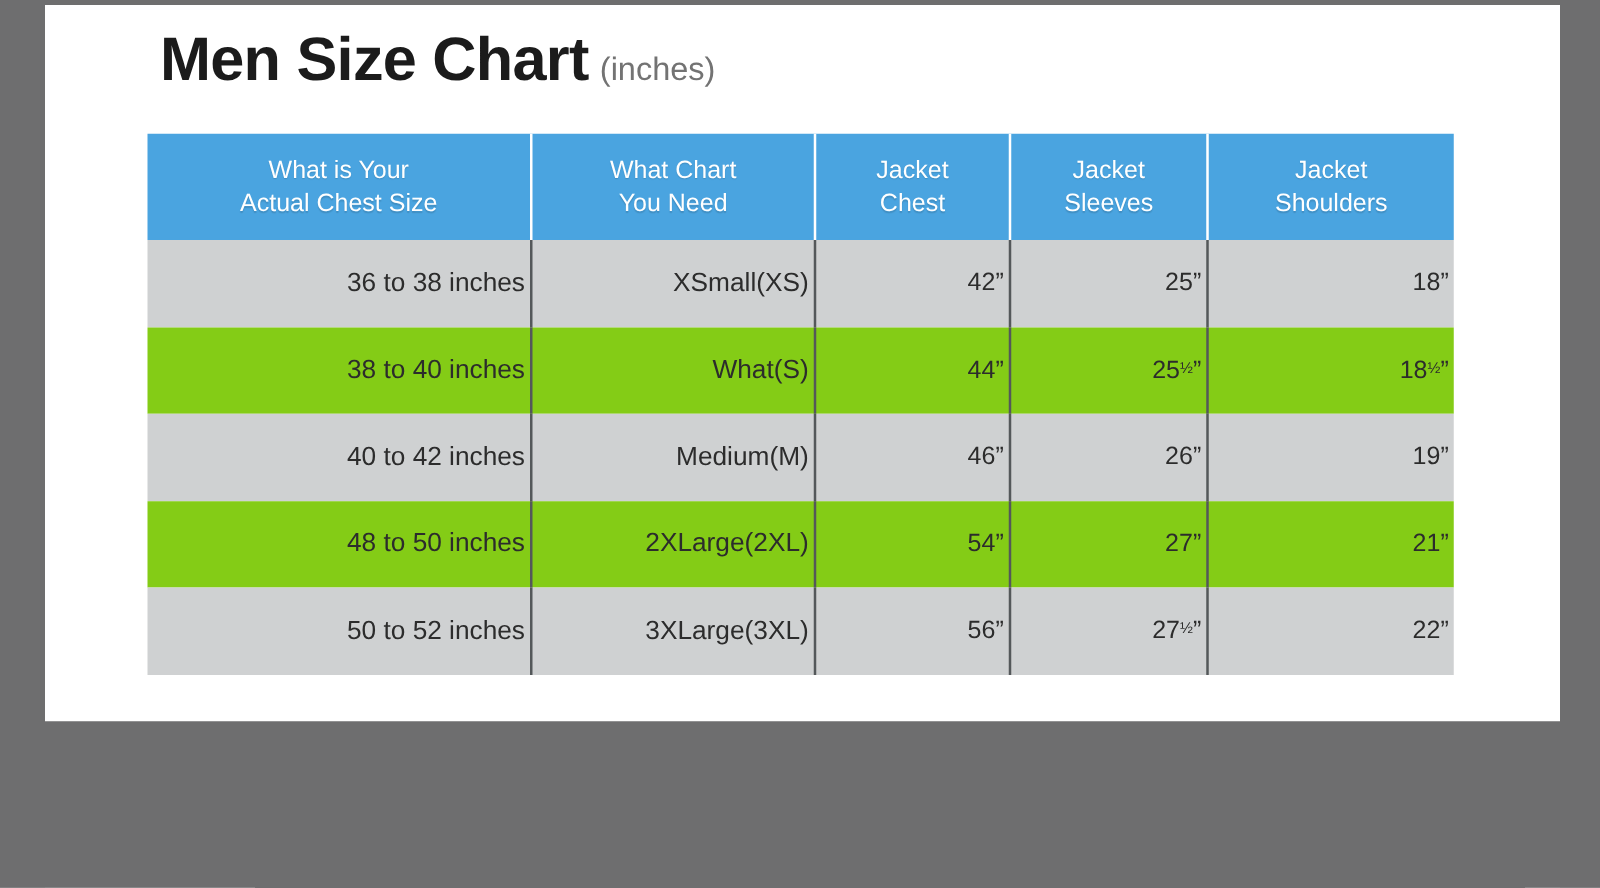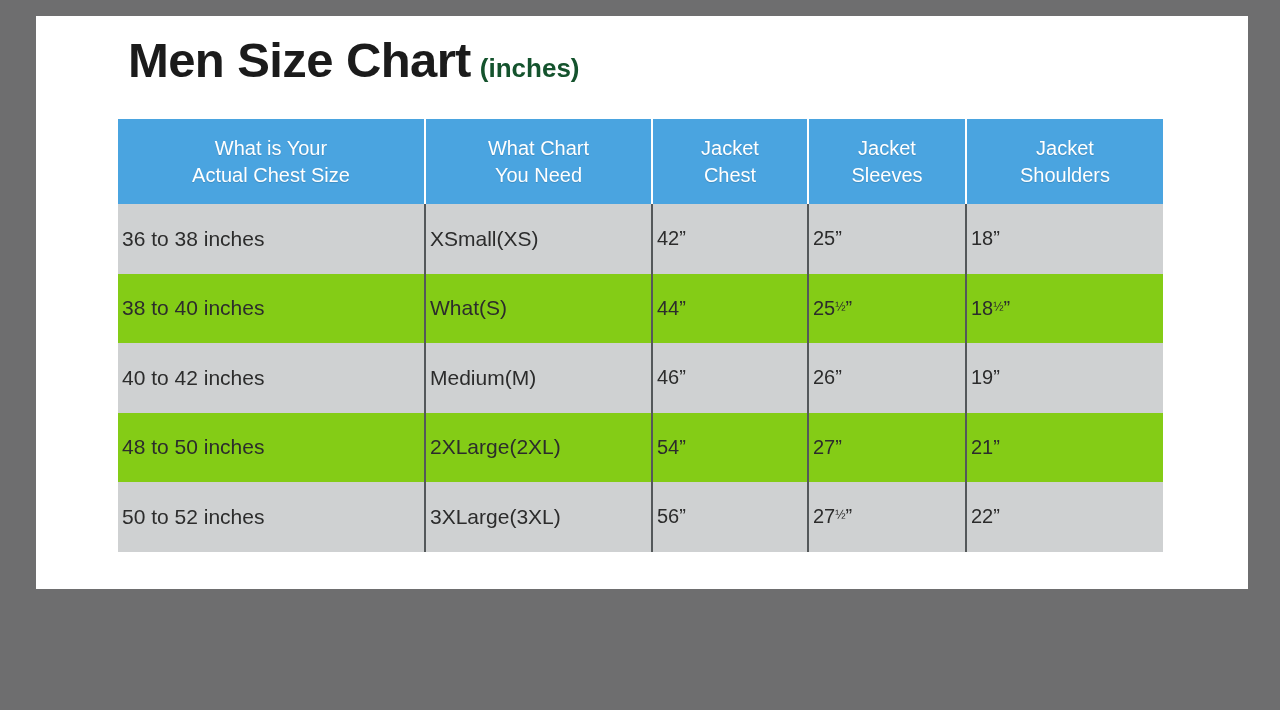--- a/index.html
+++ b/index.html
@@ -27,21 +27,21 @@
     background: #6e6e6f;
     z-index: 5;
   }
   .letterbox.left  { left: 0;  width: 36px; }
   .letterbox.right { right: 0; width: 32px; }
 
   
   #slide {
     position: absolute;
     left: 36px;
-    top: 16px;
+    top: 4px;
     width: 1212px;
     height: 573px;
     background: #ffffff;
   }
 
   
   #title-block {
     position: absolute;
     left: 92px;
     top: 20px;
@@ -51,22 +51,22 @@
   }
   #title-main {
     font-size: 49px;
     font-weight: 700;
     color: #1b1b1b;
     letter-spacing: -0.6px;
     line-height: 1;
   }
   #title-sub {
     font-size: 26px;
-    font-weight: 700;
-    color: #14532d;
+    font-weight: 400;
+    color: #737373;
     margin-left: 9px;
     line-height: 1;
   }
 
   
   #size-table {
     position: absolute;
     left: 82px;
     top: 103px;
     width: 1045px;
@@ -94,21 +94,21 @@
     text-shadow: 0 1px 1px rgba(0,0,0,0.14);
   }
   thead th:last-child { border-right: none; }
 
   tbody td {
     font-size: 22px;
     font-weight: 400;
     color: #2c2c2c;
     height: 69.5px;
     vertical-align: middle;
-    text-align: left;
+    text-align: right;
     padding: 0 4px;
     border-right: 2px solid #54585a;
   }
   tbody td:last-child { border-right: none; }
 
   tbody tr.band-gray td { background: #cfd1d2; }
   tbody tr.band-white td { background: #84cc16; }
 
   tbody td.col-desc { font-size: 21px; }
   tbody td.col-size { font-size: 20px; }

